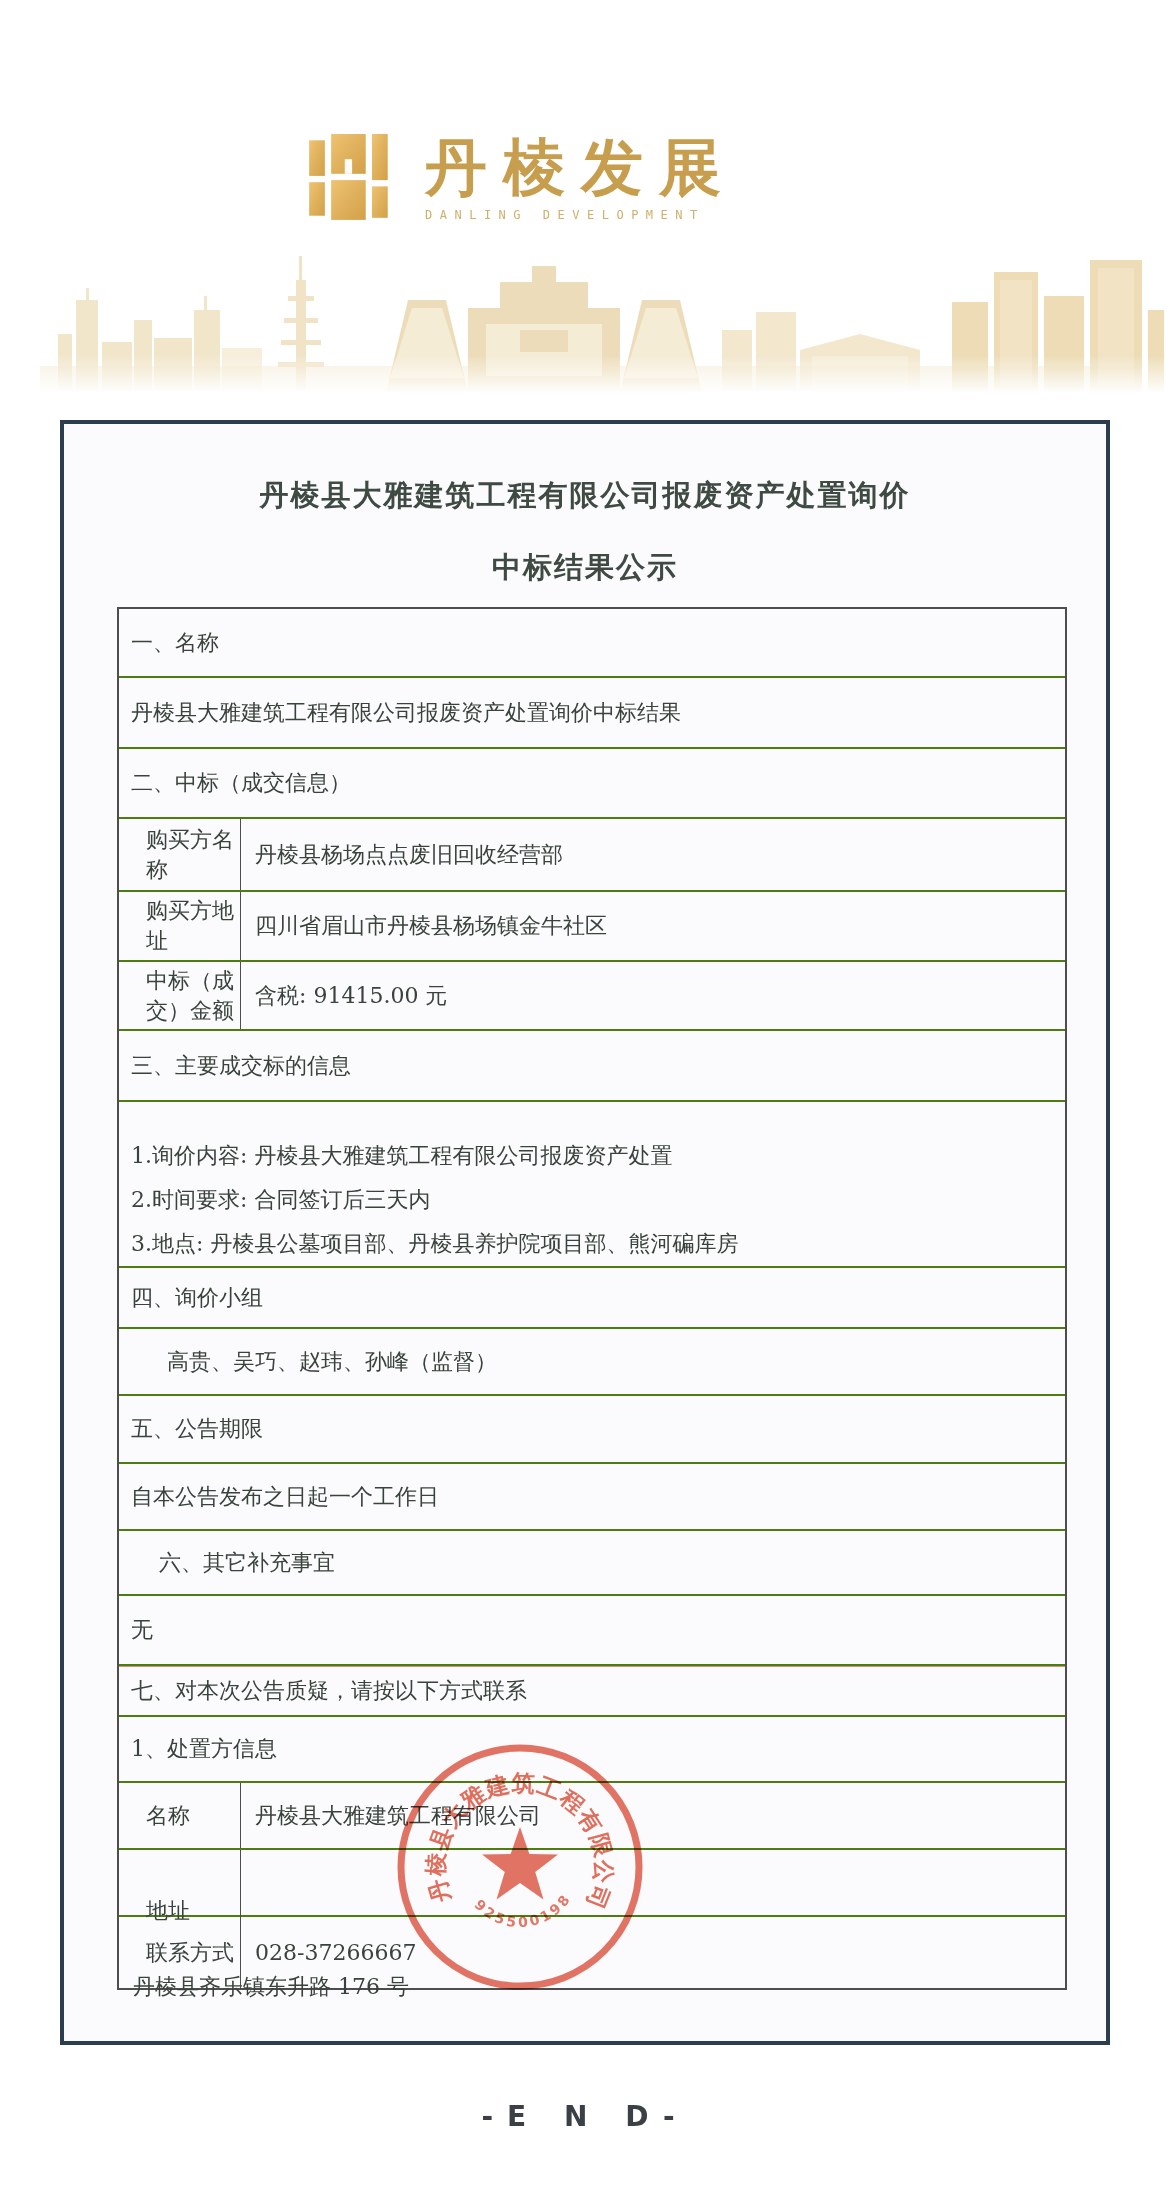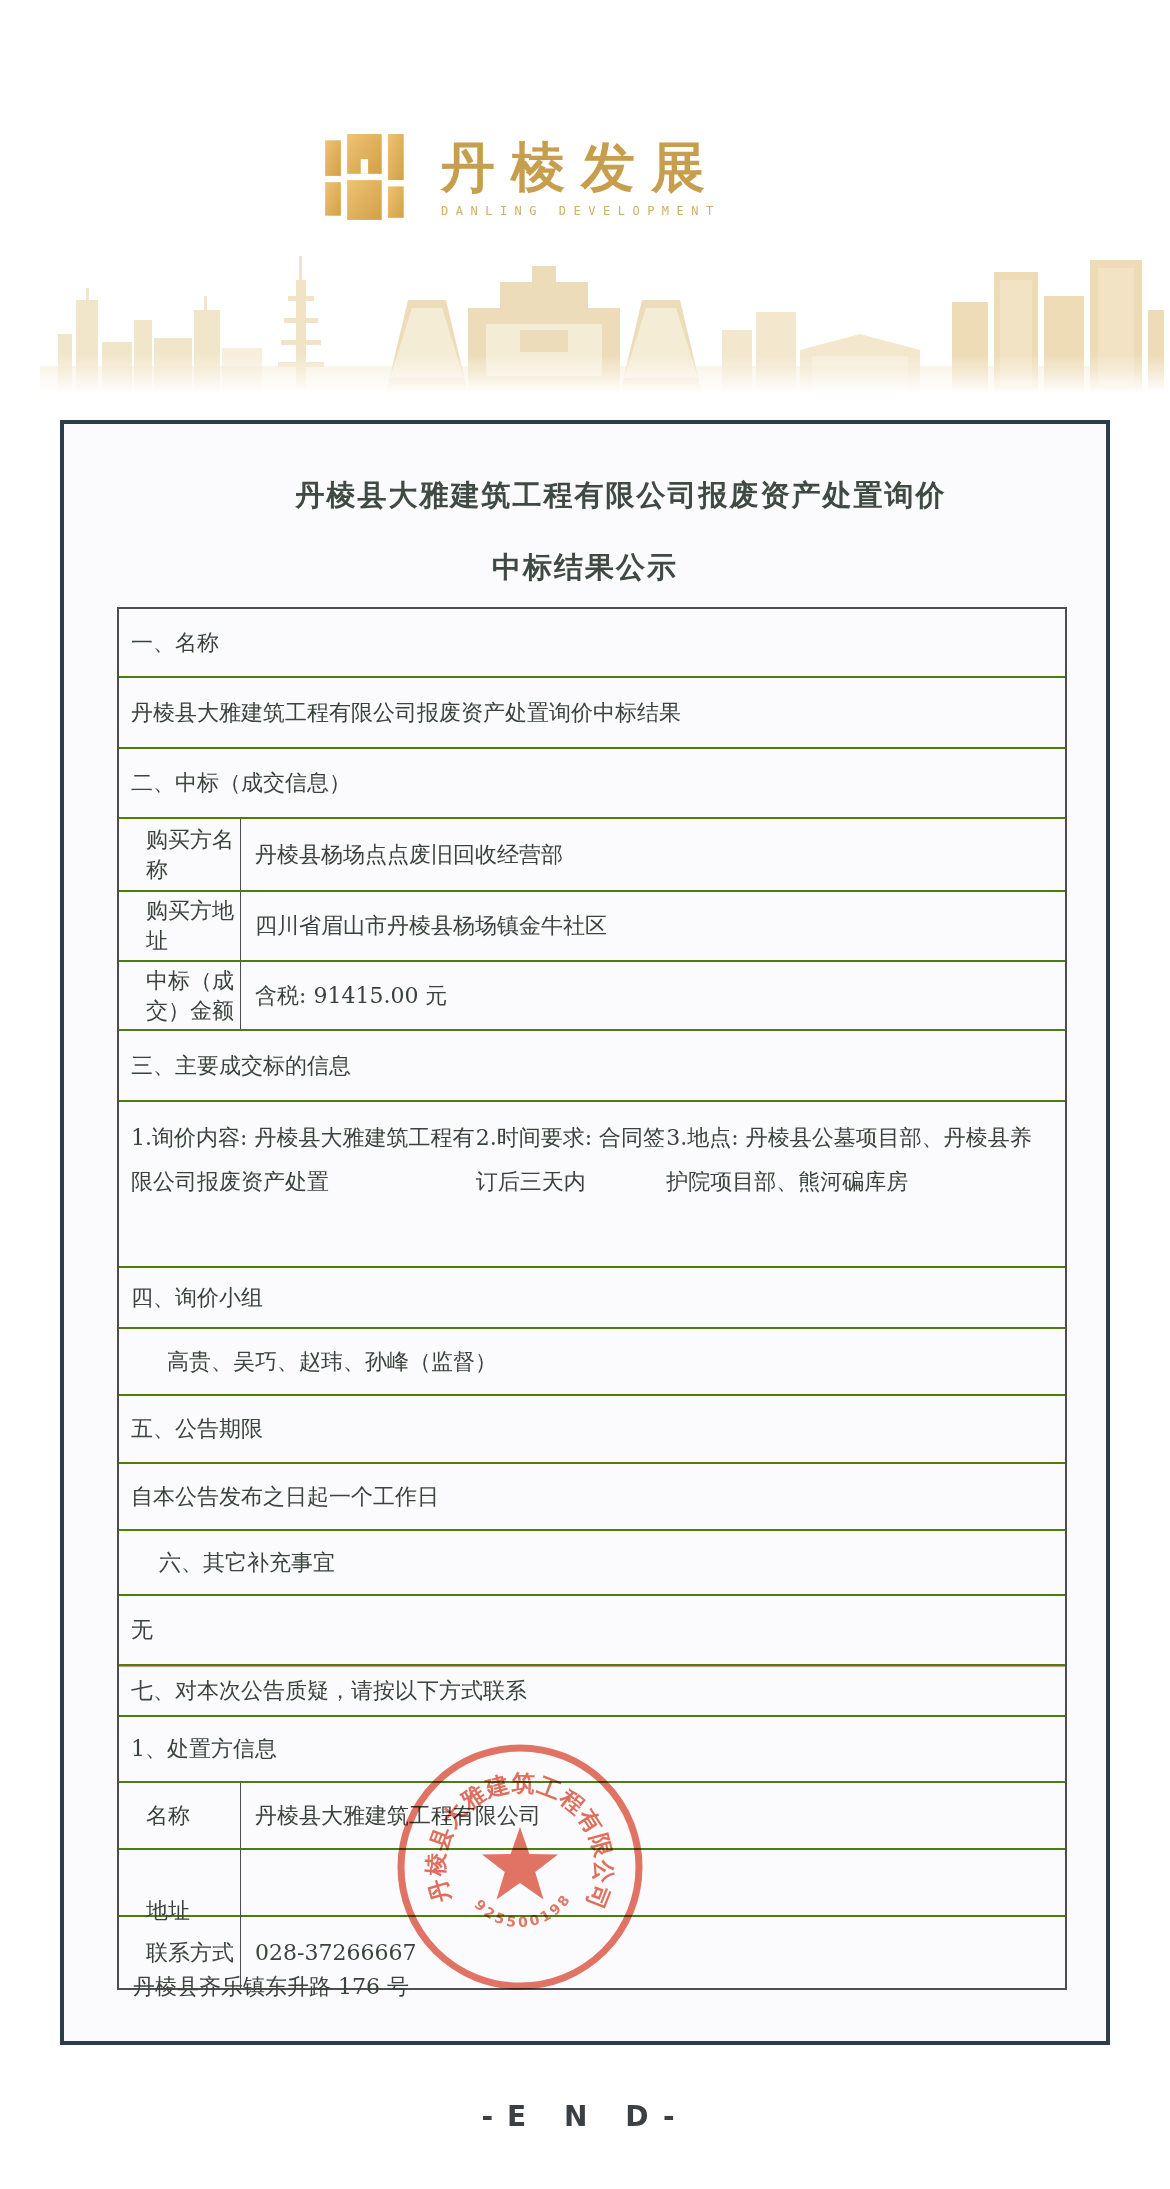--- a/index.html
+++ b/index.html
@@ -11,21 +11,21 @@
 
   
   .brand{
     position:absolute;top:118px;left:0;width:1170px;height:120px;
     display:flex;justify-content:center;align-items:center;
     transform:translateX(-62px);
   }
   .brand-mark{width:82px;height:88px;margin-right:34px;flex:0 0 auto;}
   .brand-text{display:flex;flex-direction:column;align-items:flex-start;}
   .brand-name{
-    font-size:54px;font-weight:bold;letter-spacing:16px;line-height:1.1;
+    font-size:62px;font-weight:bold;letter-spacing:16px;line-height:1.1;
     color:#c79e4d;white-space:nowrap;
   }
   .brand-sub{
     font-size:12px;letter-spacing:7.5px;color:#cfb069;margin-top:6px;
     font-family:"DejaVu Sans Mono","Liberation Mono",monospace;white-space:nowrap;
   }
 
   
   .skyline{position:absolute;top:238px;left:0;width:1170px;height:155px;}
   .skyline-fade{
@@ -35,37 +35,37 @@
 
   
   .card{
     position:absolute;left:60px;top:420px;width:1050px;height:1625px;
     background:#fbfbfd;border:4px solid #2c3d4e;box-sizing:border-box;
   }
   .doc-title{
     position:absolute;left:0;width:100%;text-align:center;
     font-size:29px;font-weight:bold;color:#3e4a42;letter-spacing:2px;
   }
-  .doc-title.l1{top:52px;margin-left:36px;}
+  .doc-title.l1{top:52px;}
   .doc-title.l2{top:124px;}
 
   
   .doc-table{
     position:absolute;left:53px;top:183px;width:950px;
     border:2px solid #4d4d4d;box-sizing:border-box;
     color:#39423b;font-size:22px;
   }
   .trow{display:flex;align-items:stretch;border-bottom:2px solid #4d7c0f;box-sizing:border-box;background:transparent;}
   .trow:last-child{border-bottom:none;}
   .trow.red-top{border-top:1px solid rgba(195,75,55,.6);}
   .cell{display:flex;align-items:center;box-sizing:border-box;}
   .cell.full{padding-left:12px;width:100%;}
   .cell.label{width:122px;flex:0 0 122px;border-right:1px solid #4d4d4d;padding-left:27px;}
   .cell.value{flex:1;padding-left:14px;}
-  .trow.lines{flex-direction:row;justify-content:flex-end;align-items:flex-start;padding:14px 12px 0 12px;}
+  .trow.lines{flex-direction:column;justify-content:flex-end;align-items:flex-start;padding:14px 12px 0 12px;}
   .trow.lines .line{line-height:2.0;}
 
   
   .seal{
     position:absolute;left:329px;top:1316px;width:254px;height:254px;
     mix-blend-mode:multiply;opacity:.85;pointer-events:none;
   }
 
   
   .end-label{

